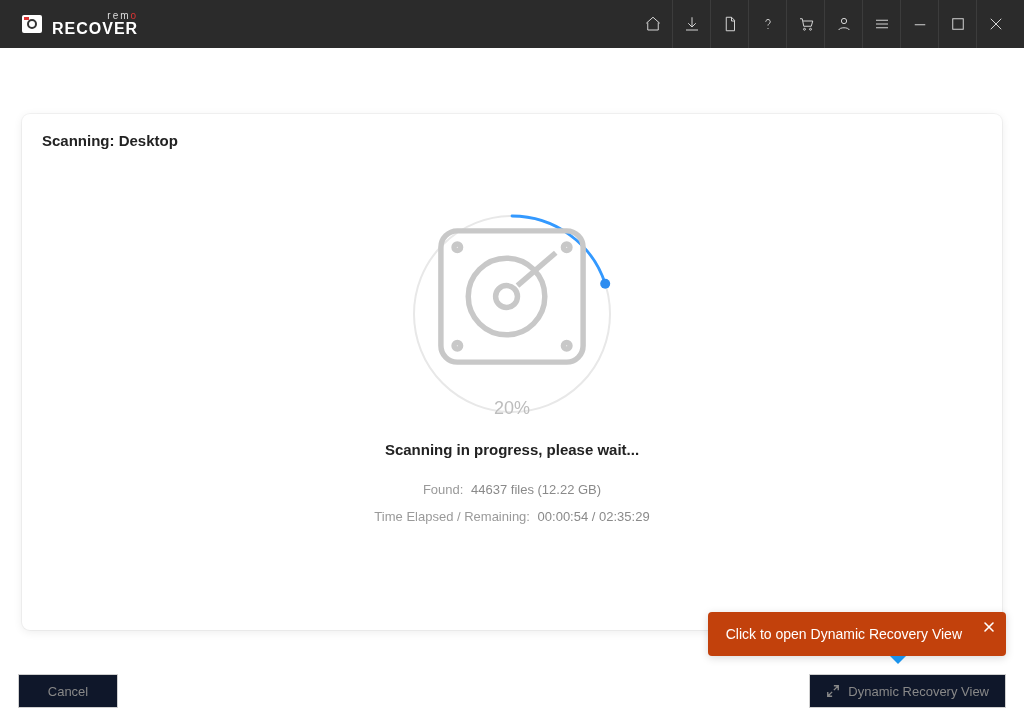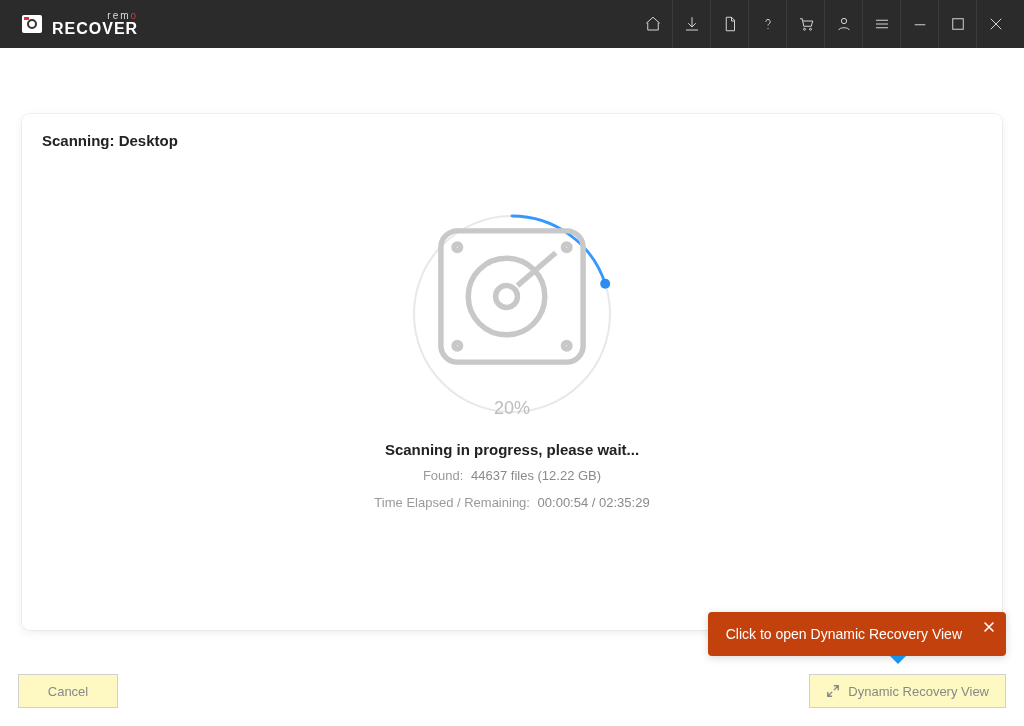--- a/index.html
+++ b/index.html
@@ -90,35 +90,35 @@
   .progress-center {
     position: absolute; inset: 0;
     display: flex; flex-direction: column; align-items: center; justify-content: center;
     gap: 14px;
   }
   .disk-icon { width: 64px; height: 64px; }
   .disk-icon * { stroke: #c8c8c8; fill: none; stroke-width: 2; }
   .percent-text { color: #bdbdbd; font-size: 18px; font-weight: 500; }
 
   .status-text { margin-top: 22px; font-size: 15px; font-weight: 700; color: #222; }
-  .sub-text { margin-top: 10px; font-size: 13px; color: #9a9a9a; }
+  .sub-text { margin-top: 24px; font-size: 13px; color: #9a9a9a; }
   .sub-text + .sub-text { margin-top: 12px; }
   .sub-text .label { color: #9a9a9a; }
   .sub-text .val { color: #8a8a8a; margin-left: 4px; }
 
   
   .footer {
     position: absolute;
     left: 18px; right: 18px; bottom: 18px;
     display: flex; justify-content: space-between; align-items: flex-end;
   }
   .btn {
     min-width: 100px; height: 34px;
     border: 1px solid #d0d0d0;
-    background: #fef9c3;
+    background: #0f172a;
     color: #888;
     font-size: 13px;
     display: inline-flex; align-items: center; justify-content: center;
     cursor: pointer;
     padding: 0 16px;
     gap: 8px;
   }
   .btn .ico { display: inline-flex; }
   .btn .ico svg { width: 14px; height: 14px; stroke: #888; fill: none; stroke-width: 1.6; }
 

